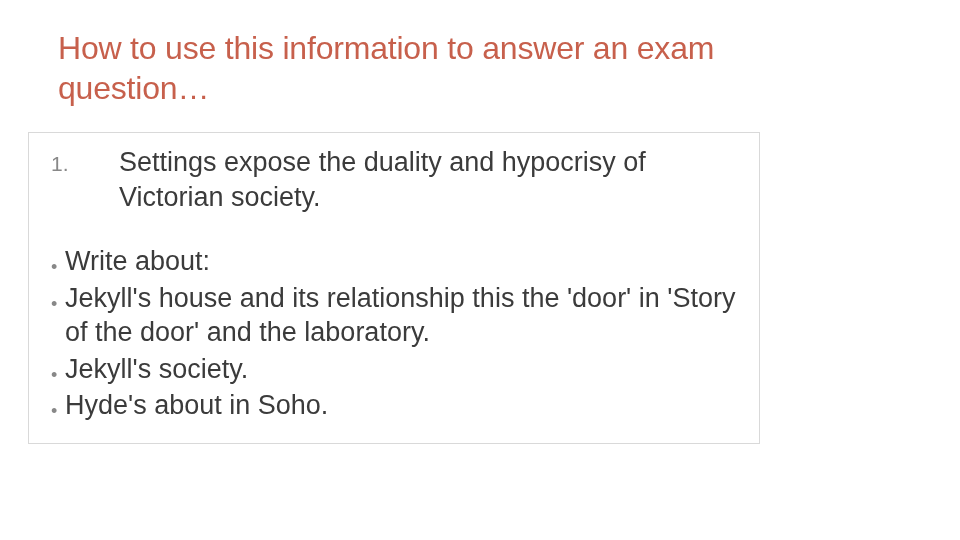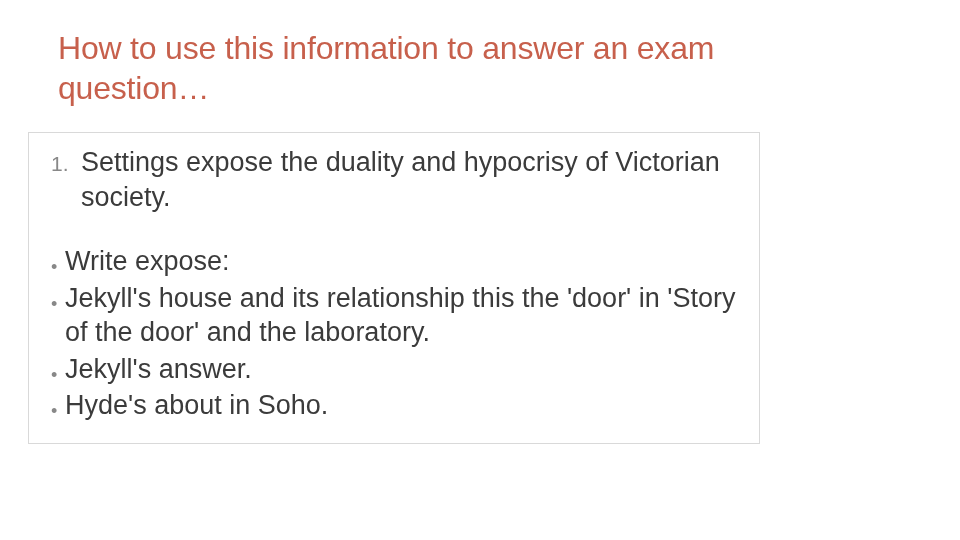--- a/index.html
+++ b/index.html
@@ -39,20 +39,21 @@
     margin-bottom: 30px;
   }
   .ol-marker {
     font-size: 21px;
     color: #888888;
     min-width: 30px;
     padding-right: 6px;
   }
   .ol-text {
     flex: 1;
+    margin-left: 38px;
   }
   .ul-row {
     display: flex;
     align-items: baseline;
     margin-bottom: 2px;
   }
   .ul-marker {
     font-size: 18px;
     color: #888888;
     min-width: 14px;
@@ -74,31 +75,31 @@
 
   <div class="content-box">
 
     <div class="ol-row">
       <div class="ol-marker">1.</div>
       <div class="ol-text">Settings expose the duality and hypocrisy of Victorian society.</div>
     </div>
 
     <div class="ul-row">
       <div class="ul-marker">•</div>
-      <div class="ul-text">Write expose:</div>
+      <div class="ul-text">Write about:</div>
     </div>
 
     <div class="ul-row">
       <div class="ul-marker">•</div>
       <div class="ul-text">Jekyll's house and its relationship this the 'door' in 'Story of the door' and the laboratory.</div>
     </div>
 
     <div class="ul-row">
       <div class="ul-marker">•</div>
-      <div class="ul-text">Jekyll's answer.</div>
+      <div class="ul-text">Jekyll's society.</div>
     </div>
 
     <div class="ul-row">
       <div class="ul-marker">•</div>
       <div class="ul-text">Hyde's about in Soho.</div>
     </div>
 
   </div>
 
 </div>

